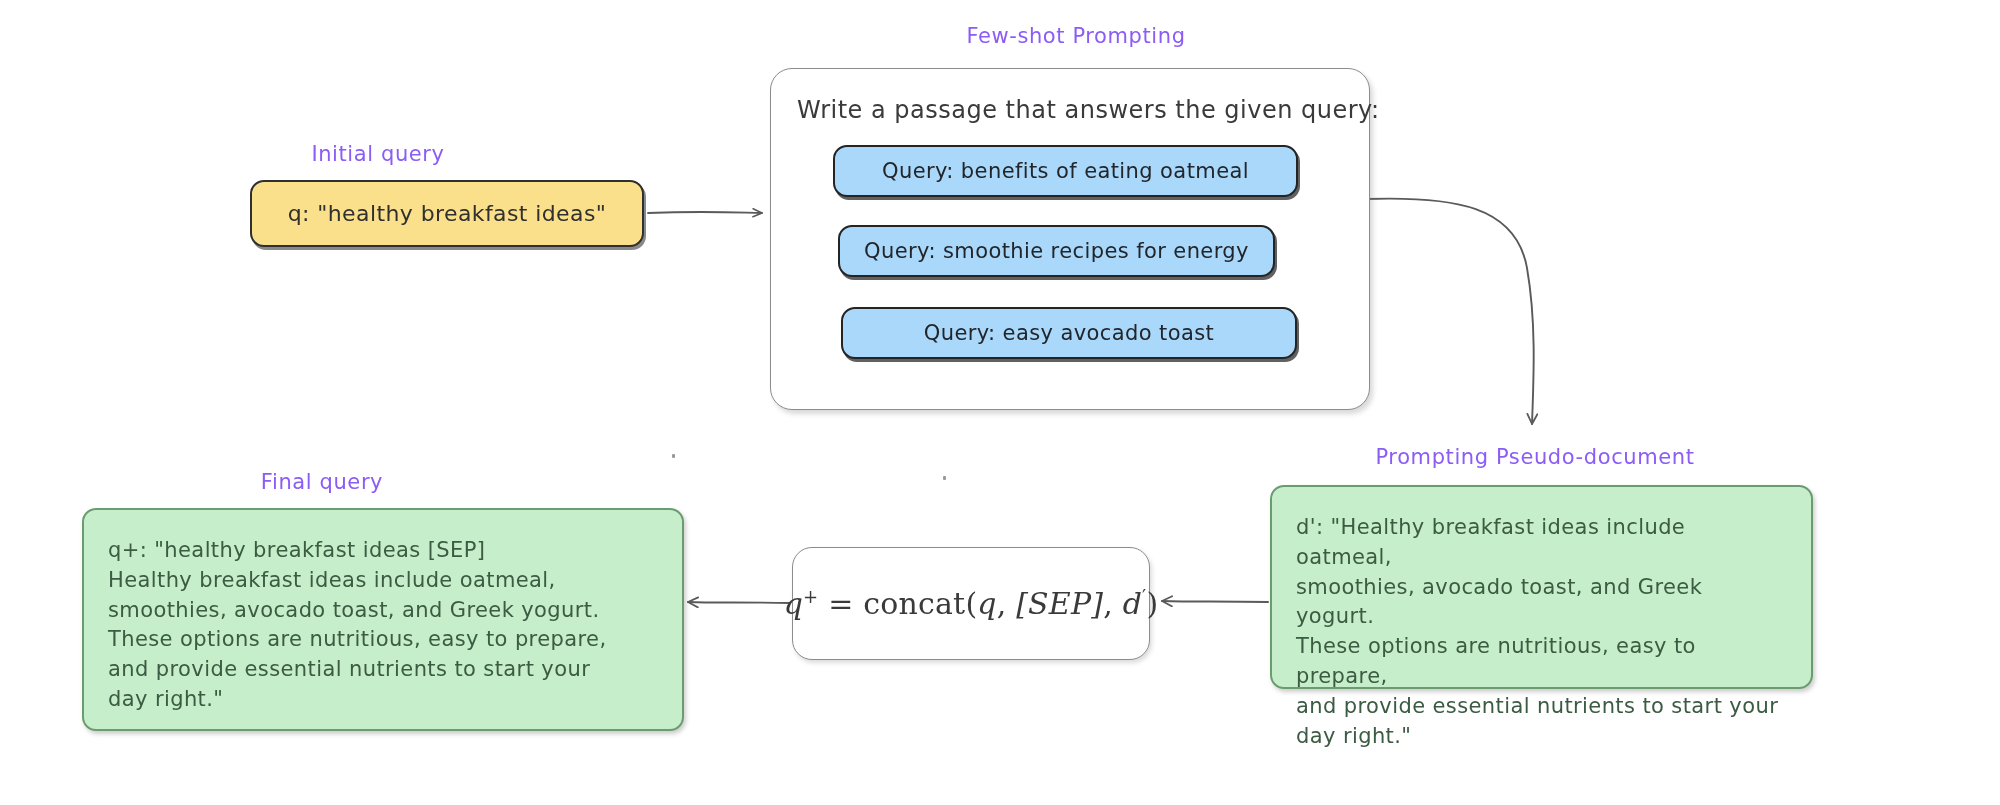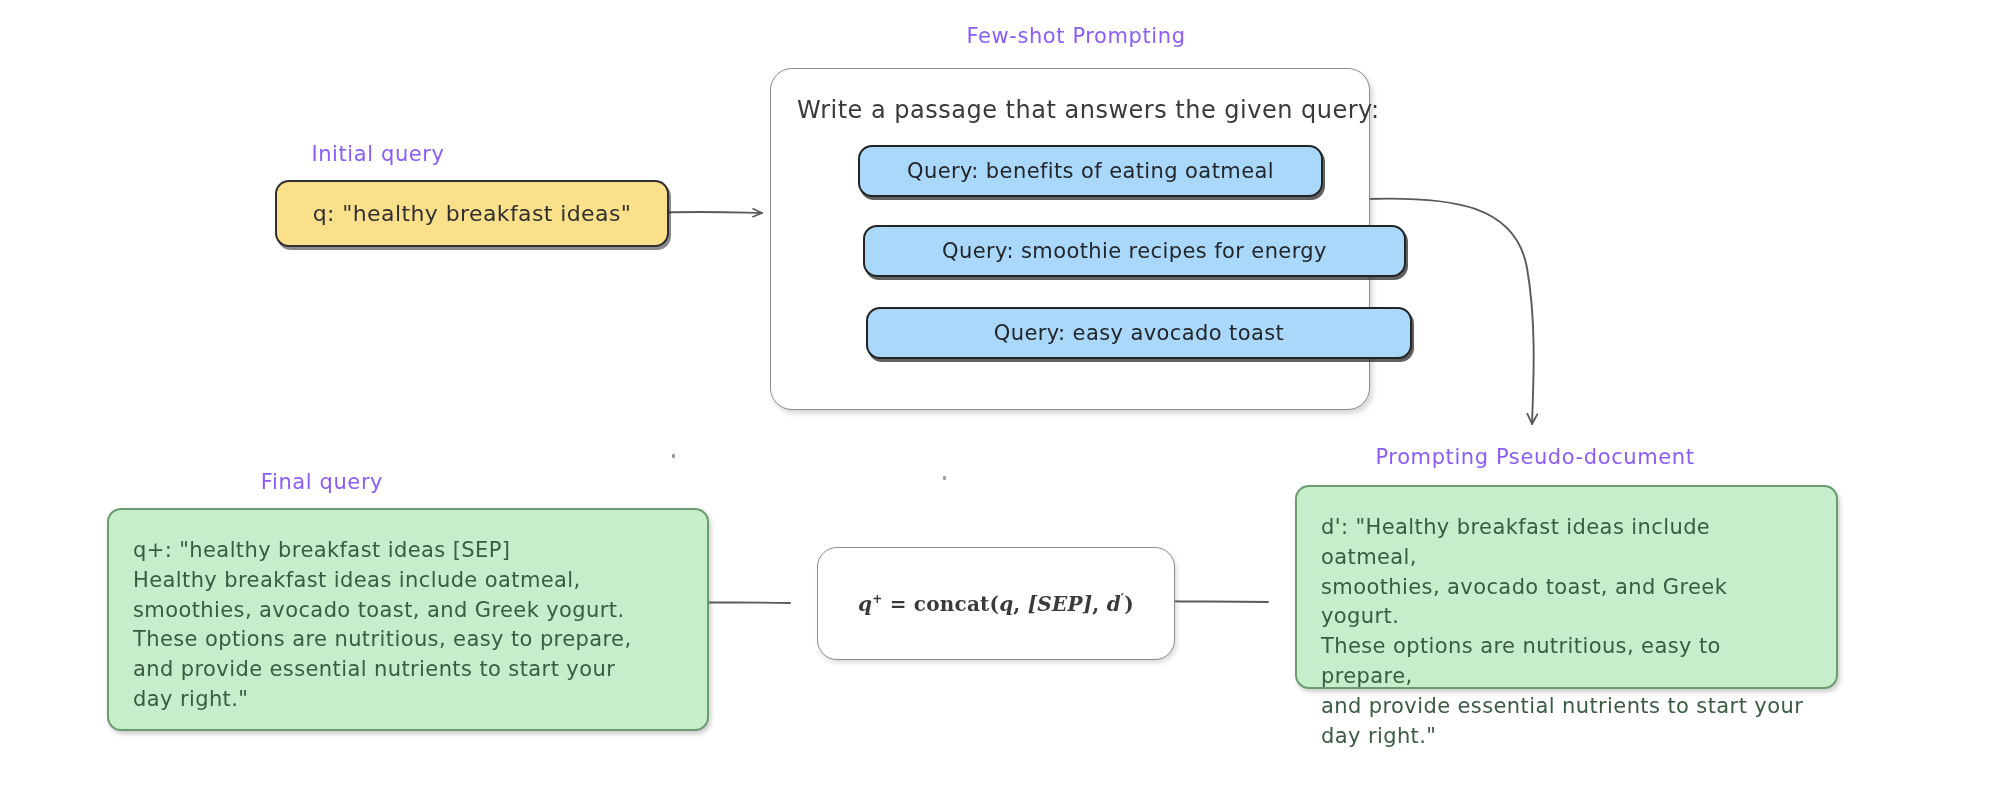--- a/index.html
+++ b/index.html
@@ -44,21 +44,20 @@
 
   
   .node {
     position: absolute;
     box-sizing: border-box;
     border-radius: 14px;
     display: flex;
     align-items: center;
     font-family: "DejaVu Sans", sans-serif;
     letter-spacing: 0.4px;
-    margin-left: 25px;
   }
 
   .node-yellow {
     background: #fbe08c;
     border: 2.5px solid #2f2f2f;
     box-shadow: 2px 3px 0 rgba(40,40,40,0.55);
     justify-content: center;
     font-size: 22px;
     color: #30302e;
   }
@@ -106,25 +105,24 @@
     position: absolute;
     font-size: 24px;
     color: #3a3a3a;
     letter-spacing: 0.5px;
     white-space: nowrap;
   }
 
   
   .formula {
     font-family: "DejaVu Serif", serif;
-    font-size: 20px;
+    font-size: 30px;
     color: #3a3a3a;
     white-space: nowrap;
     letter-spacing: 0.2px;
-    font-weight: bold;
   }
   .formula .it { font-style: italic; }
   .formula .rm { font-style: normal; }
   .formula sup {
     font-size: 0.60em;
     vertical-align: super;
     font-style: normal;
   }
 
   
@@ -179,25 +177,25 @@
   <div class="caption" style="left:776px; top:24px; width:600px;">Few-shot Prompting</div>
 
   <div class="panel" style="left:770px; top:68px; width:600px; height:342px;"></div>
 
   <div class="panel-prompt" style="left:797px; top:96px;">Write a passage that answers the given query:</div>
 
   <div class="node node-blue" style="left:833px; top:145px; width:465px; height:52px;">
     <span>Query: benefits of eating oatmeal</span>
   </div>
 
-  <div class="node node-blue" style="left:838px; top:225px; width:543px; height:52px;">
+  <div class="node node-blue" style="left:838px; top:225px; width:437px; height:52px;">
     <span>Query: smoothie recipes for energy</span>
   </div>
 
-  <div class="node node-blue" style="left:841px; top:307px; width:546px; height:52px;">
+  <div class="node node-blue" style="left:841px; top:307px; width:456px; height:52px;">
     <span>Query: easy avocado toast</span>
   </div>
 
   <div class="caption" style="left:1375px; top:445px; width:320px;">Prompting Pseudo-document</div>
 
   <div class="node node-green" style="left:1270px; top:485px; width:543px; height:204px;">
     <span>d': "Healthy breakfast ideas include oatmeal,
 smoothies, avocado toast, and Greek yogurt.
 These options are nutritious, easy to prepare,
 and provide essential nutrients to start your

